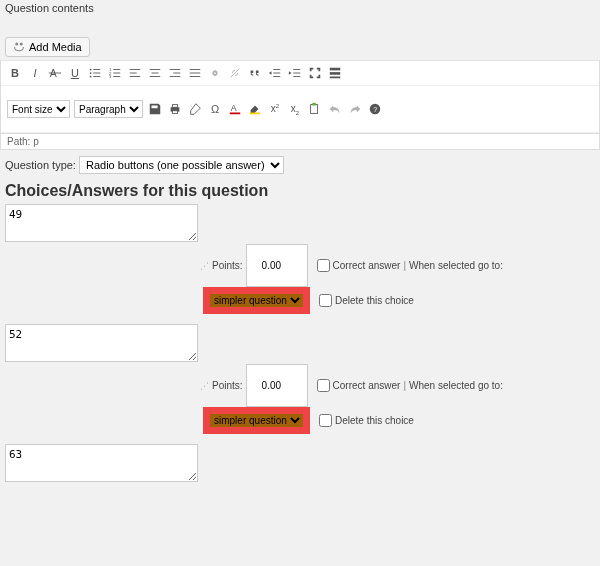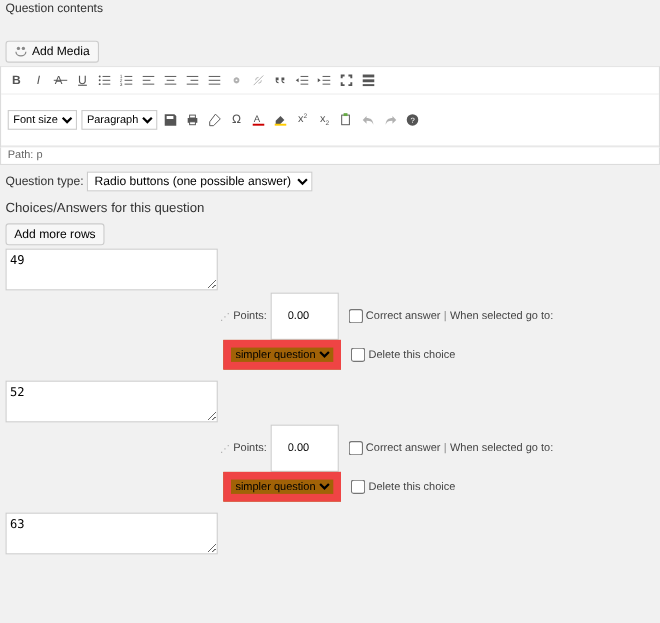--- a/index.html
+++ b/index.html
@@ -9,21 +9,21 @@
 .btn svg{margin-right:4px}
 .toolbar{background:#fff;border:1px solid #dcdcdc;border-top:1px solid #e5e5e5;padding:0}
 .trow{display:flex;align-items:center;flex-wrap:wrap;padding:2px 4px;border-bottom:1px solid #eee}
 .ticon{width:18px;height:18px;display:flex;align-items:center;justify-content:center;margin:1px;cursor:pointer;color:#555}
 .ticon svg{width:14px;height:14px}
 .sel{font-size:10px;height:18px;border:1px solid #ccc;background:#fff;margin:12px 2px}
 .editor{background:#fff;border:1px solid #dcdcdc;border-top:none;min-height:170px;padding:6px 8px;font-size:11px}
 .path{font-size:10px;color:#666;padding:2px 6px;border:1px solid #dcdcdc;border-top:none;background:#fff}
 .qtype-row{margin:6px 5px;font-size:11px}
 .qtype-row select{font-size:11px;border:1px solid #ccc;background:#fff;padding:1px 2px;min-width:160px}
-h3{font-size:12px;font-weight:normal;margin:8px 5px 4px 5px}
+h3{font-size:16px;font-weight:bold;margin:8px 5px 4px 5px}
 .choice{margin:0 5px 2px 5px}
 .choice textarea{width:185px;height:30px;border:1px solid #ccc;resize:both;font-size:11px;padding:3px;display:block;background:#fff}
 .meta{display:flex;align-items:center;flex-wrap:wrap;font-size:10px;color:#444;margin:2px 0 10px 0;padding-left:195px}
 .meta input[type=text]{width:30px;border:1px solid #ccc;font-size:10px;padding:15px;margin:0 3px;background:#fff}
 .meta input[type=checkbox]{margin:0 3px 0 6px}
 .meta select{font-size:10px;border:7px solid #ef4444;min-width:95px;margin:0 3px;background:#a16207}
 .sep{margin:0 3px;color:#888}
 .handle{font-size:9px;color:#aaa;margin-right:3px}
 .ico-disabled{opacity:.45}
 </style>
@@ -219,21 +219,20 @@
   </div>
 
   <div class="path">Path: p</div>
 
   <div class="qtype-row">
     <span>Question type:</span>
     <select><option>Radio buttons (one possible answer)</option></select>
   </div>
 
   <h3>Choices/Answers for this question</h3>
-  <button class="btn" style="margin-left:5px">Add more rows</button>
 
   <div id="choices">
       <div class="choice">
         <textarea style="">49</textarea>
         <div class="meta">
           <span class="handle">⋰</span>
           <span>Points:</span>
           <input type="text" value="0.00" style="">
           <input type="checkbox" style="">
           <span>Correct answer</span>

